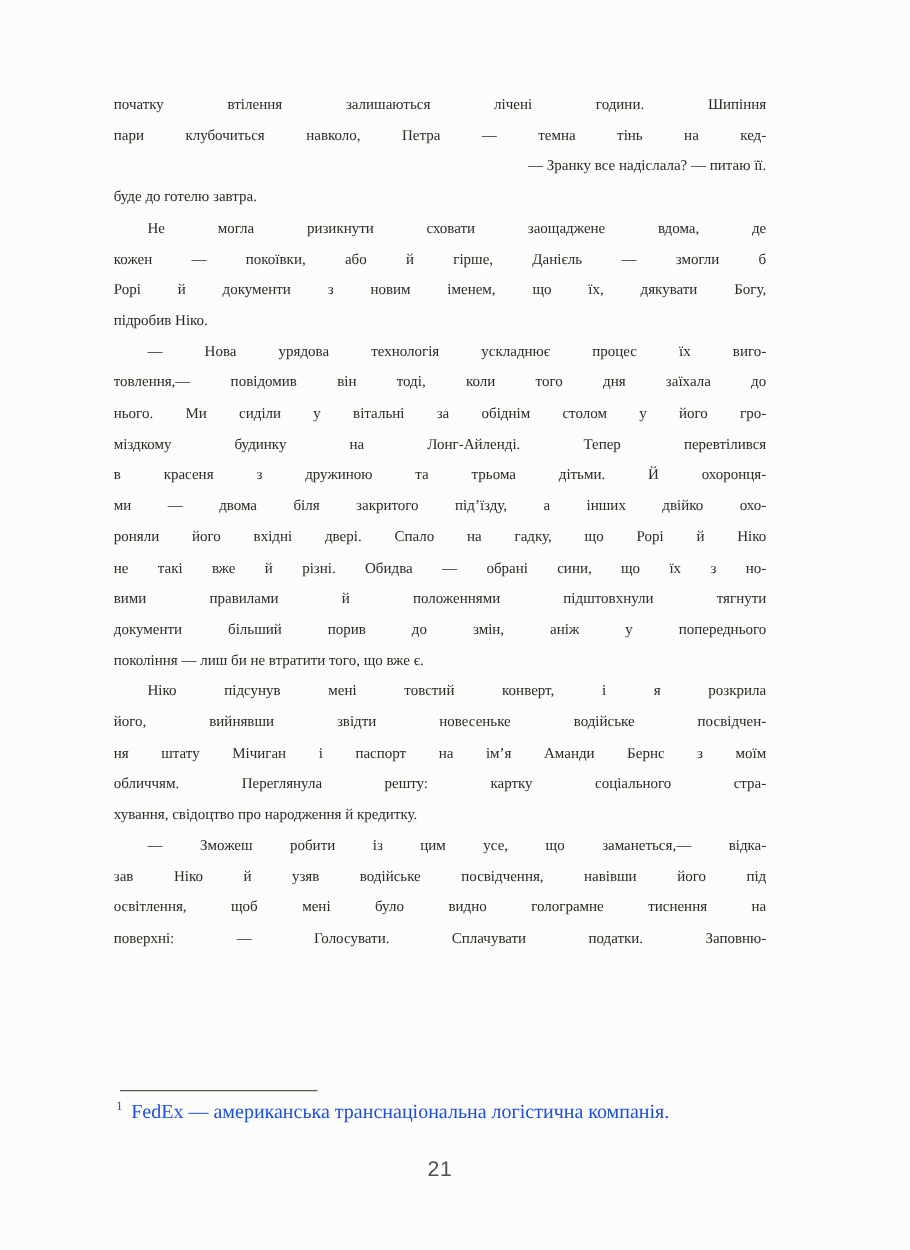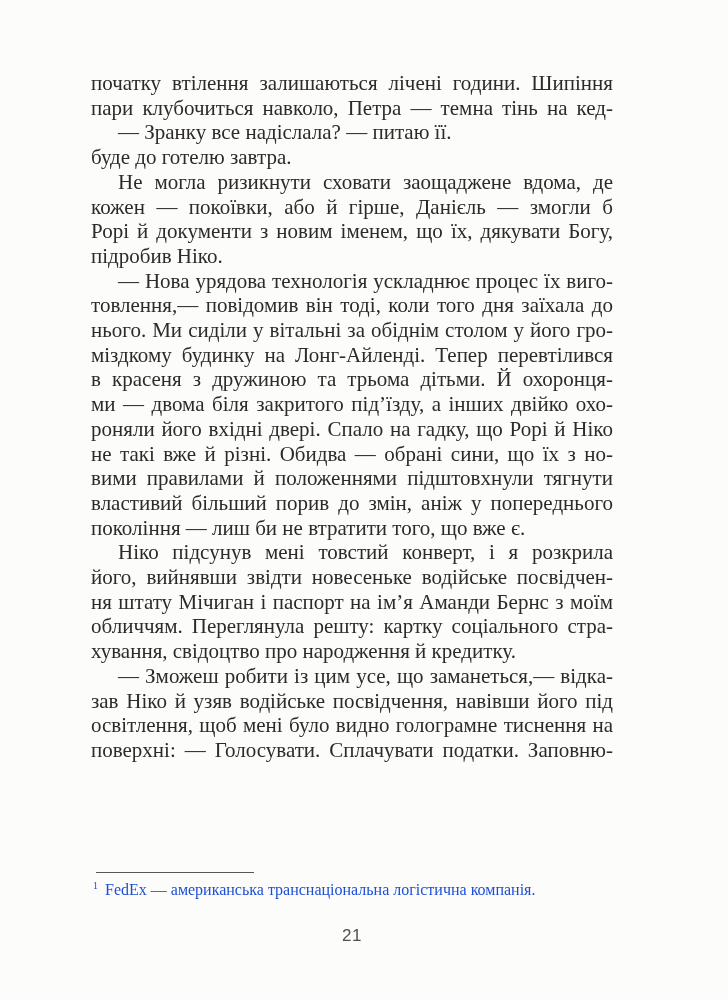--- a/index.html
+++ b/index.html
@@ -18,38 +18,39 @@
     height: 1000px;
     background: #fcfcfb;
     font-family: "Liberation Serif", "DejaVu Serif", serif;
     color: #2d2a27;
   }
   .text-block {
     position: absolute;
     top: 71px;
     left: 91px;
     width: 522px;
-    font-size: 21px;
+    font-size: 12px;
     line-height: 24.7px;
   }
   p.para {
     margin: 0;
     padding: 0;
   }
   .line {
     display: block;
     text-align: left;
     white-space: normal;
   }
   .line.just {
     text-align: justify;
     text-align-last: justify;
   }
   .line.indent {
     padding-left: 27px;
+    text-align: right;
   }
   .footnote-block {
     position: absolute;
     left: 91px;
     top: 872px;
     width: 522px;
   }
   .fn-rule {
     width: 158px;
     height: 1px;
@@ -106,21 +107,21 @@
       <p class="para">
         <span class="line just indent">— Нова урядова технологія ускладнює процес їх виго-</span>
         <span class="line just">товлення,— повідомив він тоді, коли того дня заїхала до</span>
         <span class="line just">нього. Ми сиділи у вітальні за обіднім столом у його гро-</span>
         <span class="line just">міздкому будинку на Лонг-Айленді. Тепер перевтілився</span>
         <span class="line just">в красеня з дружиною та трьома дітьми. Й охоронця-</span>
         <span class="line just">ми — двома біля закритого під’їзду, а інших двійко охо-</span>
         <span class="line just">роняли його вхідні двері. Спало на гадку, що Рорі й Ніко</span>
         <span class="line just">не такі вже й різні. Обидва — обрані сини, що їх з но-</span>
         <span class="line just">вими правилами й положеннями підштовхнули тягнути</span>
-        <span class="line just">властивий більший порив до змін, аніж у попереднього</span>
+        <span class="line just">документи більший порив до змін, аніж у попереднього</span>
         <span class="line">покоління — лиш би не втратити того, що вже є.</span>
       </p>
       <p class="para">
         <span class="line just indent">Ніко підсунув мені товстий конверт, і я розкрила</span>
         <span class="line just">його, вийнявши звідти новесеньке водійське посвідчен-</span>
         <span class="line just">ня штату Мічиган і паспорт на ім’я Аманди Бернс з моїм</span>
         <span class="line just">обличчям. Переглянула решту: картку соціального стра-</span>
         <span class="line">хування, свідоцтво про народження й кредитку.</span>
       </p>
       <p class="para">

